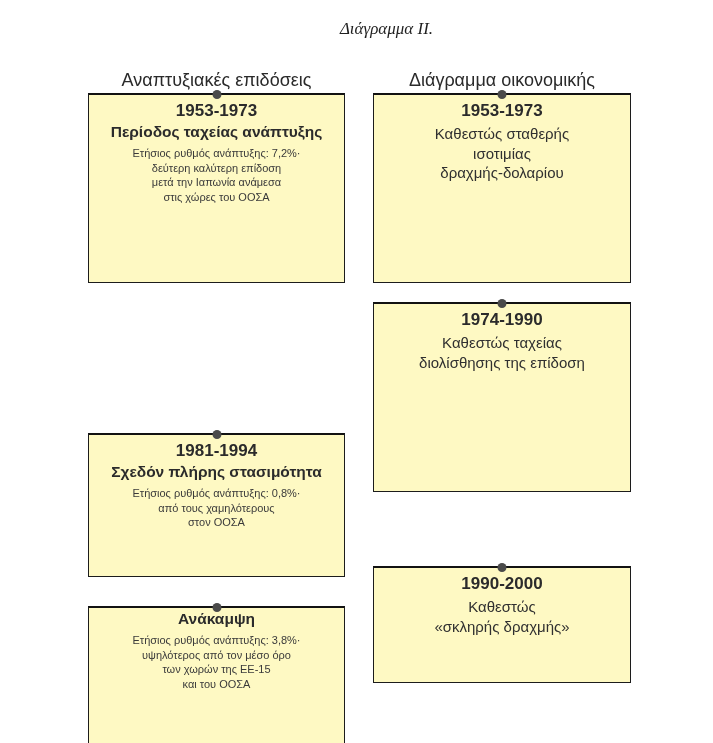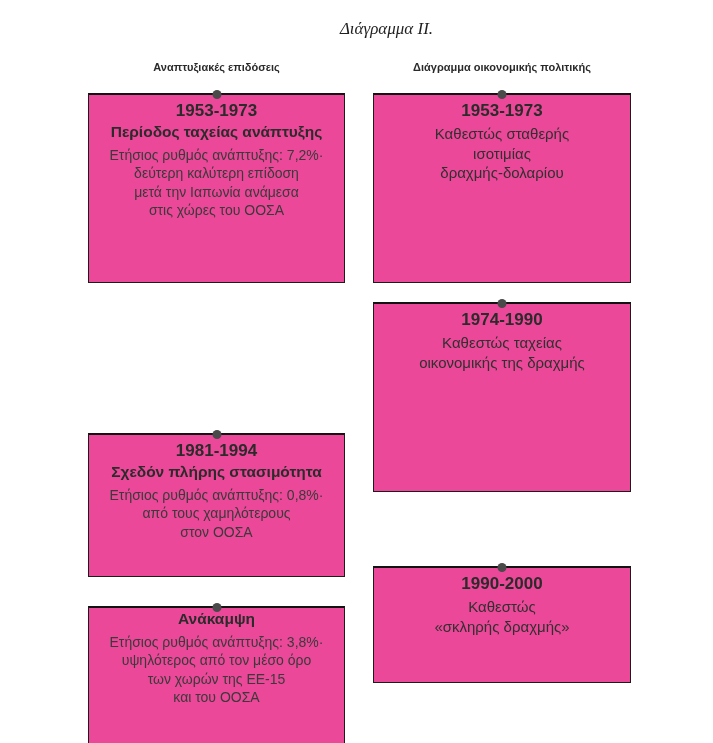--- a/index.html
+++ b/index.html
@@ -19,32 +19,32 @@
     width: 713px;
     text-align: center;
     font-family: "Liberation Serif", serif;
     font-style: italic;
     font-size: 17px;
     color: #1f1f1f;
     margin-left: 30px;
   }
   .col-header {
     position: absolute;
-    top: 61px;
+    top: 70px;
     text-align: center;
-    font-size: 11px;
-    font-weight: 700;
+    font-size: 18px;
+    font-weight: 400;
     color: #2a2a2a;
   }
   .col-header.left  { left: 88px;  width: 257px; }
   .col-header.right { left: 373px; width: 258px; }
   .box {
     position: absolute;
     box-sizing: border-box;
-    background: #ec4899;
+    background: #fef9c3;
     border: 1px solid #1c1c1c;
     border-top: 2.5px solid #121212;
     text-align: center;
   }
   .box .dot {
     position: absolute;
     top: -5px;
     left: 50%;
     transform: translateX(-50%);
     width: 9px;
@@ -59,21 +59,21 @@
     color: #2b2b2b;
   }
   .subtitle {
     margin-top: 2px;
     font-size: 15.5px;
     font-weight: bold;
     color: #2b2b2b;
   }
   .box .body {
     margin-top: 5px;
-    font-size: 14px;
+    font-size: 11px;
     line-height: 1.32;
     color: #3a3a3a;
     white-space: pre-line;
   }
   .box.rcol .body {
     margin-top: 3px;
     font-size: 15px;
     line-height: 1.3;
     color: #303030;
   }
@@ -129,21 +129,21 @@
     <div class="years">1953-1973</div>
     <div class="body">Καθεστώς σταθερής
 ισοτιμίας
 δραχμής-δολαρίου</div>
   </div>
 
   <div class="box rcol r2">
     <span class="dot"></span>
     <div class="years">1974-1990</div>
     <div class="body">Καθεστώς ταχείας
-οικονομικής της δραχμής</div>
+διολίσθησης της επίδοση</div>
   </div>
 
   <div class="box rcol r3">
     <span class="dot"></span>
     <div class="years">1990-2000</div>
     <div class="body">Καθεστώς
 «σκληρής δραχμής»</div>
   </div>
 
 </div>

